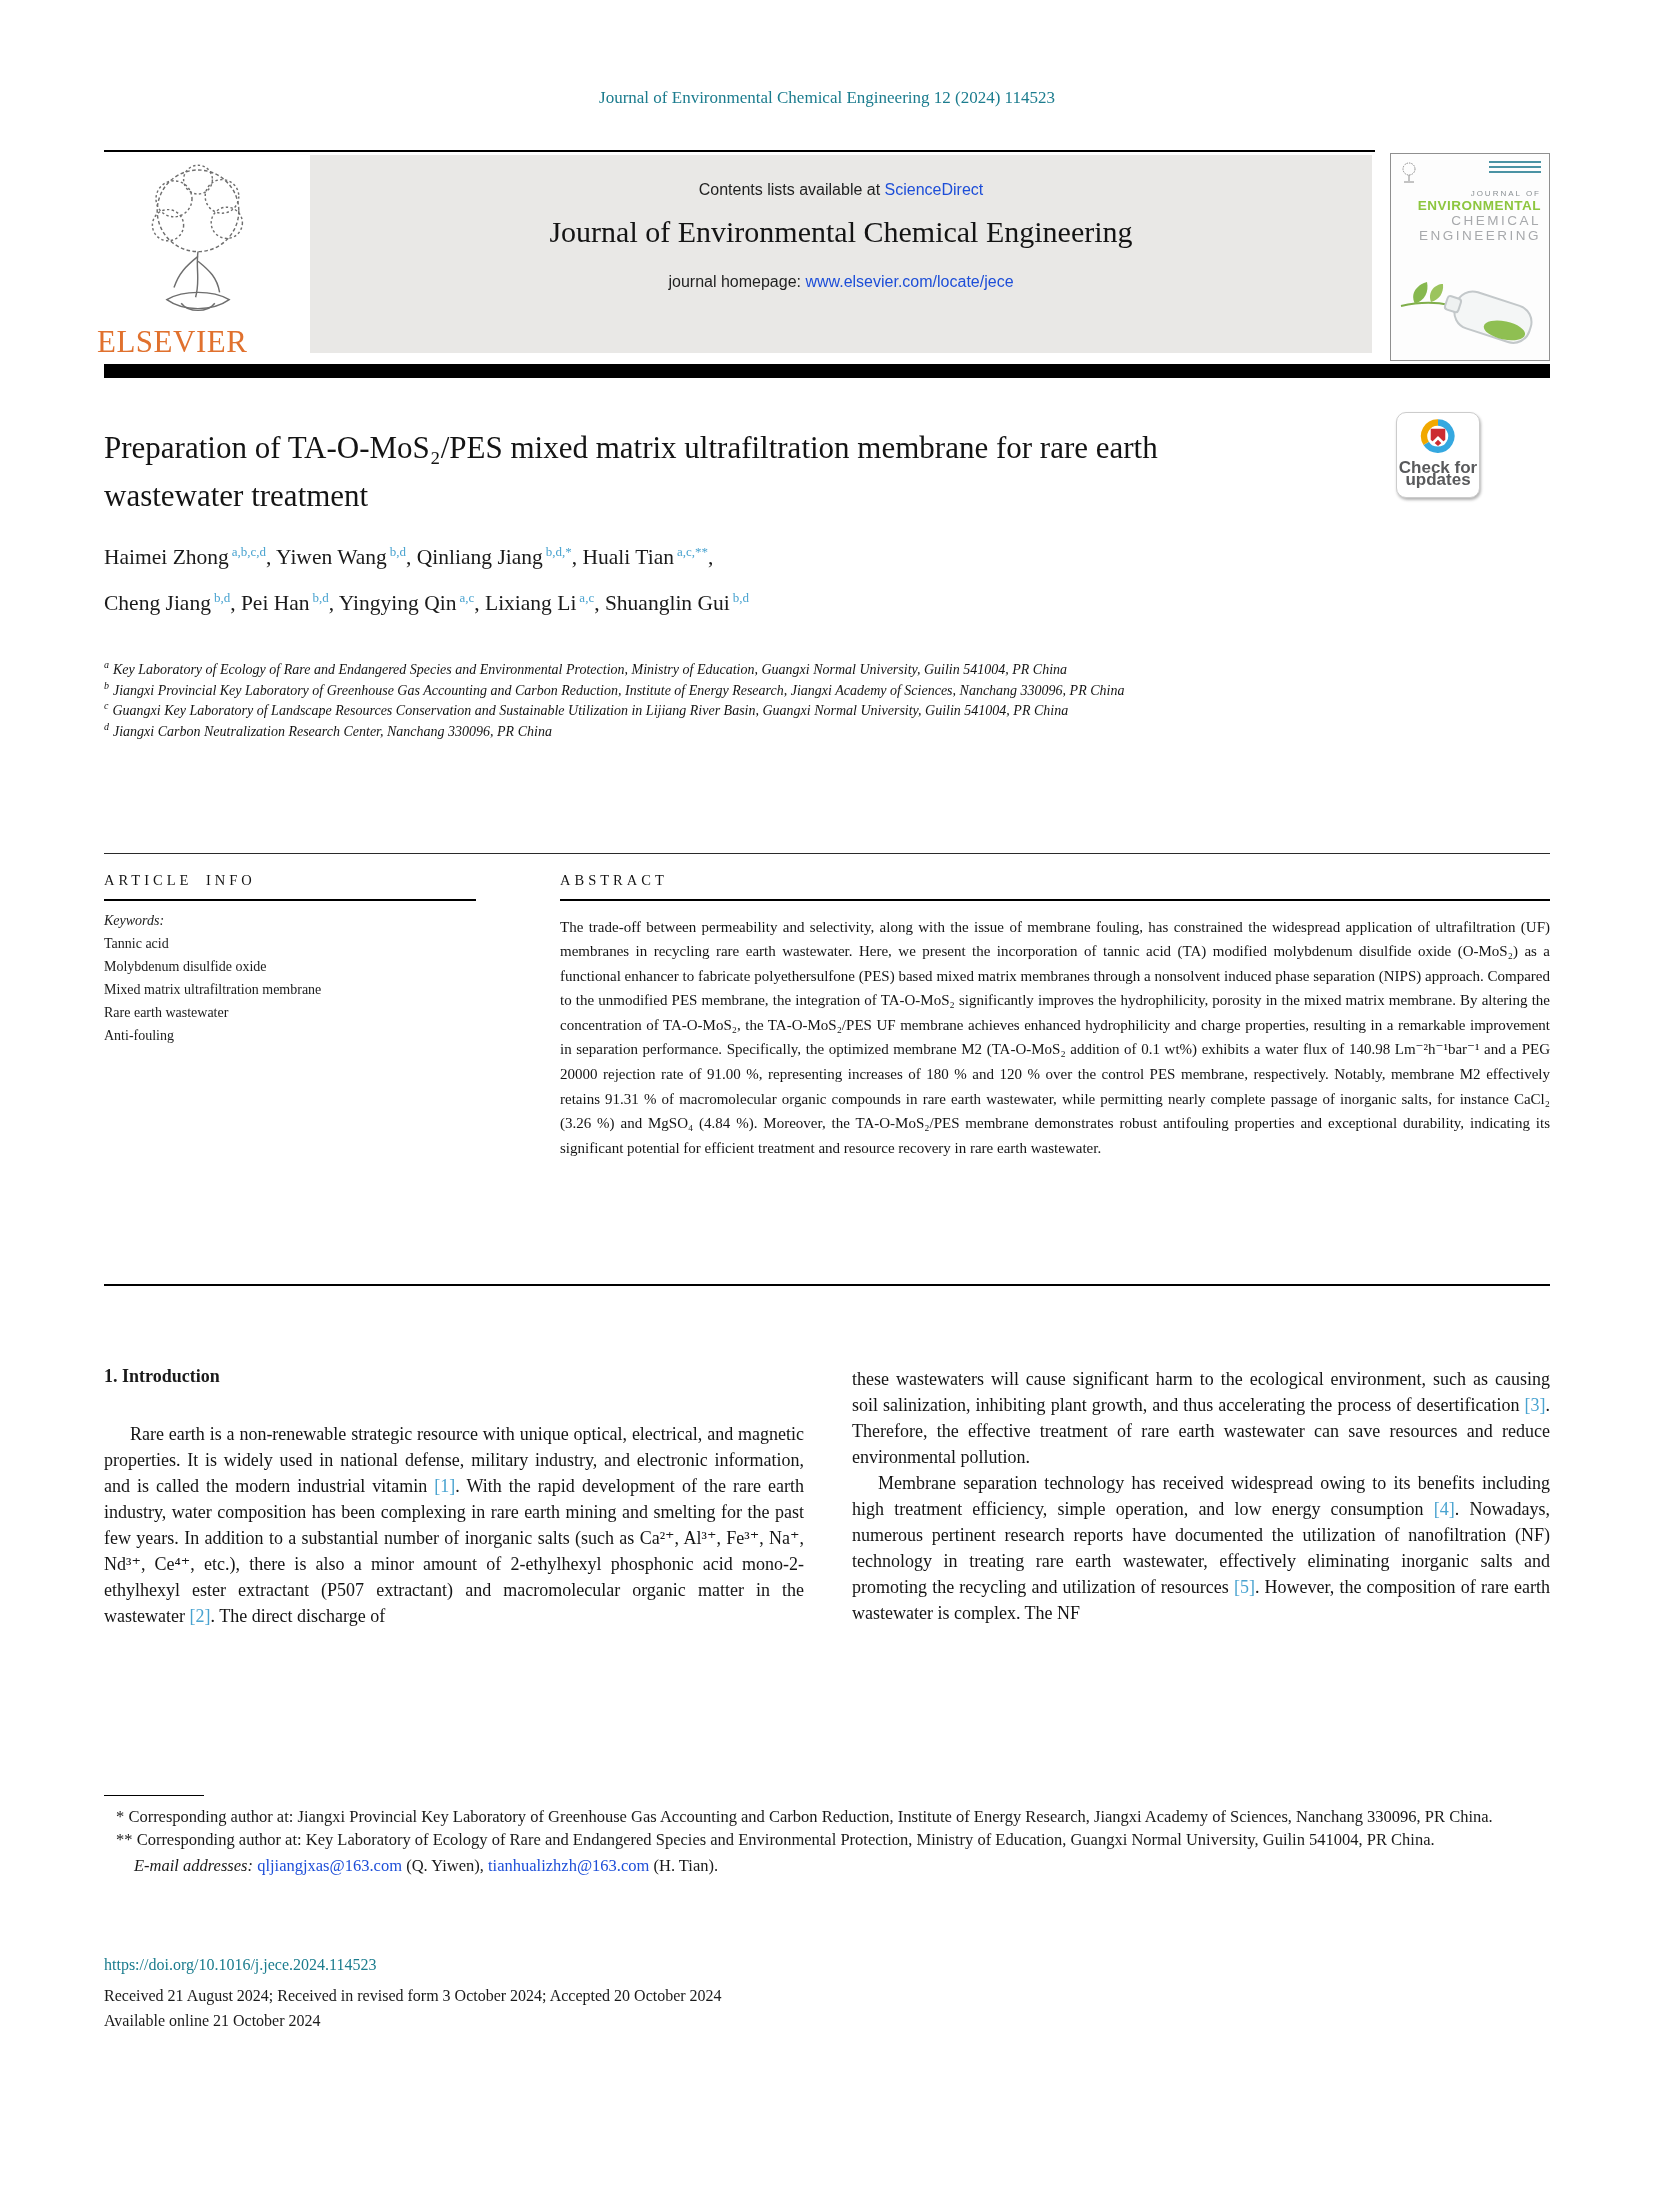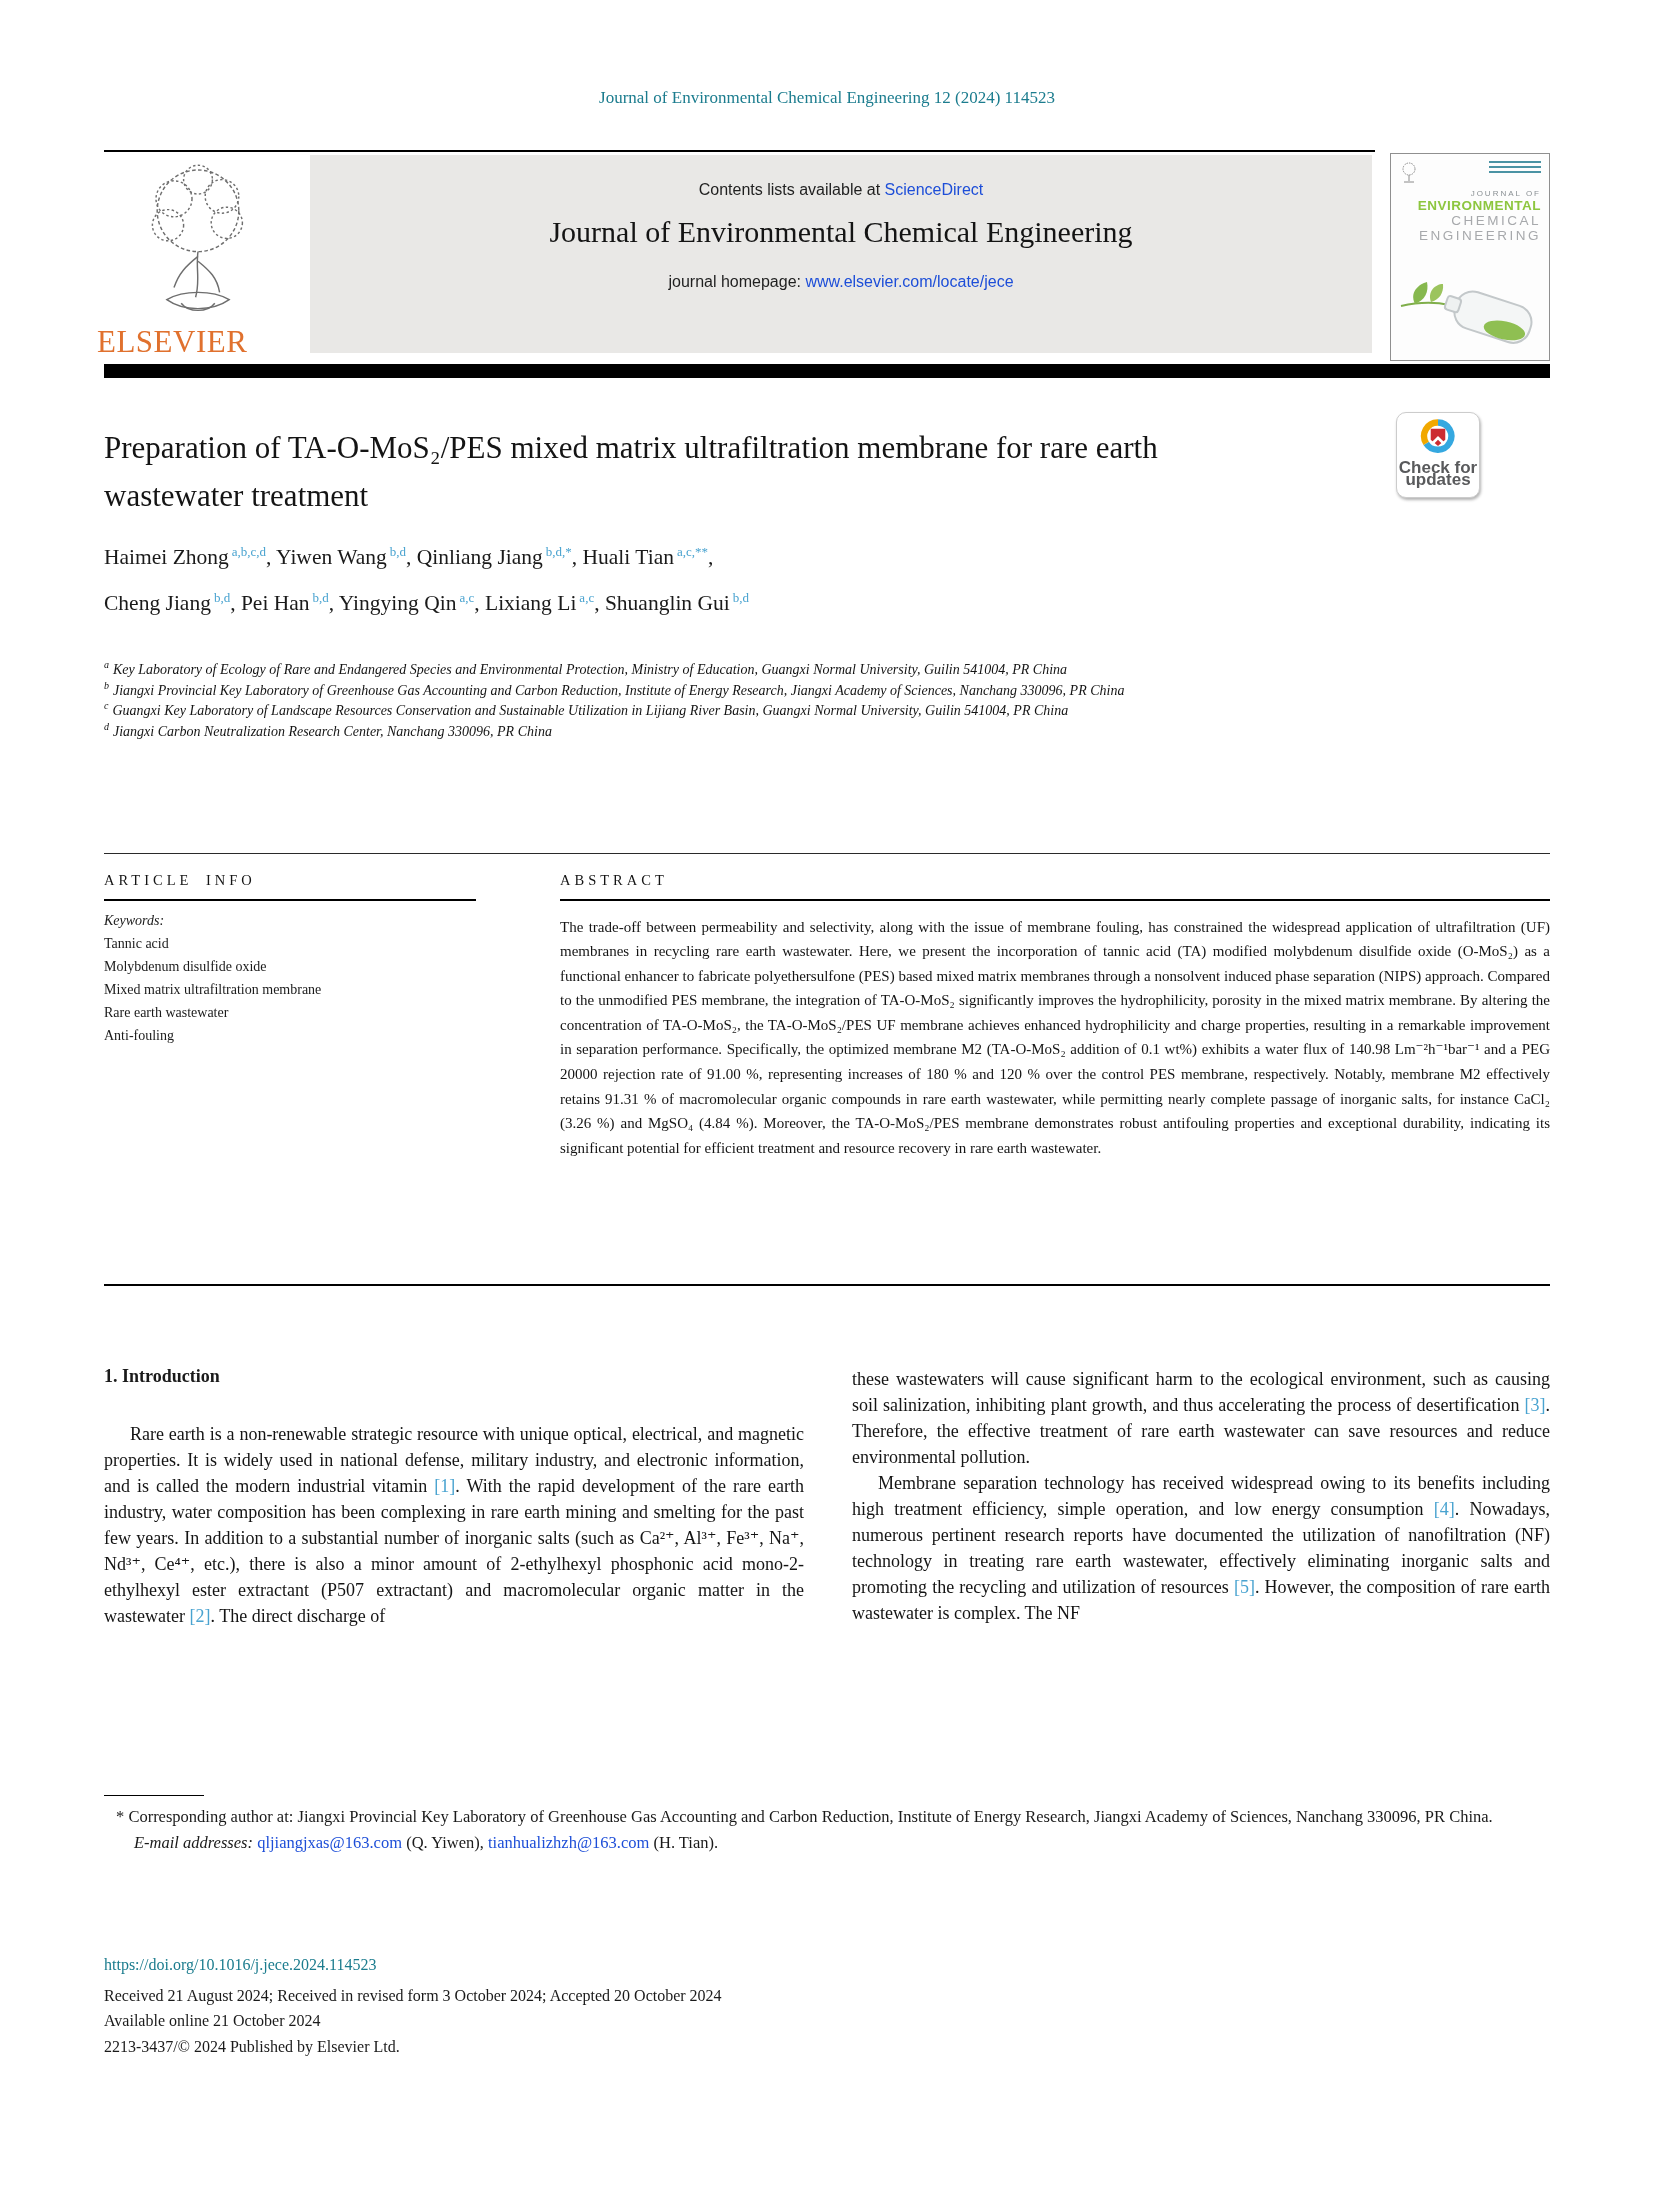--- a/index.html
+++ b/index.html
@@ -218,23 +218,23 @@
   </div>
 
   <div class="intro-right">
     <p class="body-p"><span>these wastewaters will cause significant harm to the ecological environment, such as causing soil salinization, inhibiting plant growth, and thus accelerating the process of desertification </span><a class="ref">[3]</a><span>. Therefore, the effective treatment of rare earth wastewater can save resources and reduce environmental pollution.</span></p>
     <p class="body-p indent"><span>Membrane separation technology has received widespread owing to its benefits including high treatment efficiency, simple operation, and low energy consumption </span><a class="ref">[4]</a><span>. Nowadays, numerous pertinent research reports have documented the utilization of nanofiltration (NF) technology in treating rare earth wastewater, effectively eliminating inorganic salts and promoting the recycling and utilization of resources </span><a class="ref">[5]</a><span>. However, the composition of rare earth wastewater is complex. The NF</span></p>
   </div>
 
   <div class="footnotes">
     <div class="fn-rule"></div>
     <p class="fn">* Corresponding author at: Jiangxi Provincial Key Laboratory of Greenhouse Gas Accounting and Carbon Reduction, Institute of Energy Research, Jiangxi Academy of Sciences, Nanchang 330096, PR China.</p>
+    <p class="fn">** Corresponding author at: Key Laboratory of Ecology of Rare and Endangered Species and Environmental Protection, Ministry of Education, Guangxi Normal University, Guilin 541004, PR China.</p>
     <p class="fn-email"><span class="it-label">E-mail addresses: </span><a class="link">qljiangjxas@163.com</a><span> (Q. Yiwen), </span><a class="link">tianhualizhzh@163.com</a><span> (H. Tian).</span></p>
   </div>
 
   <div class="bottom">
     <p><a class="doi">https://doi.org/10.1016/j.jece.2024.114523</a></p>
     <p>Received 21 August 2024; Received in revised form 3 October 2024; Accepted 20 October 2024</p>
     <p>Available online 21 October 2024</p>
-    <p>2213-3437/© 2024 Published by Elsevier Ltd.</p>
   </div>
 
 </div>
 
 </body></html>

